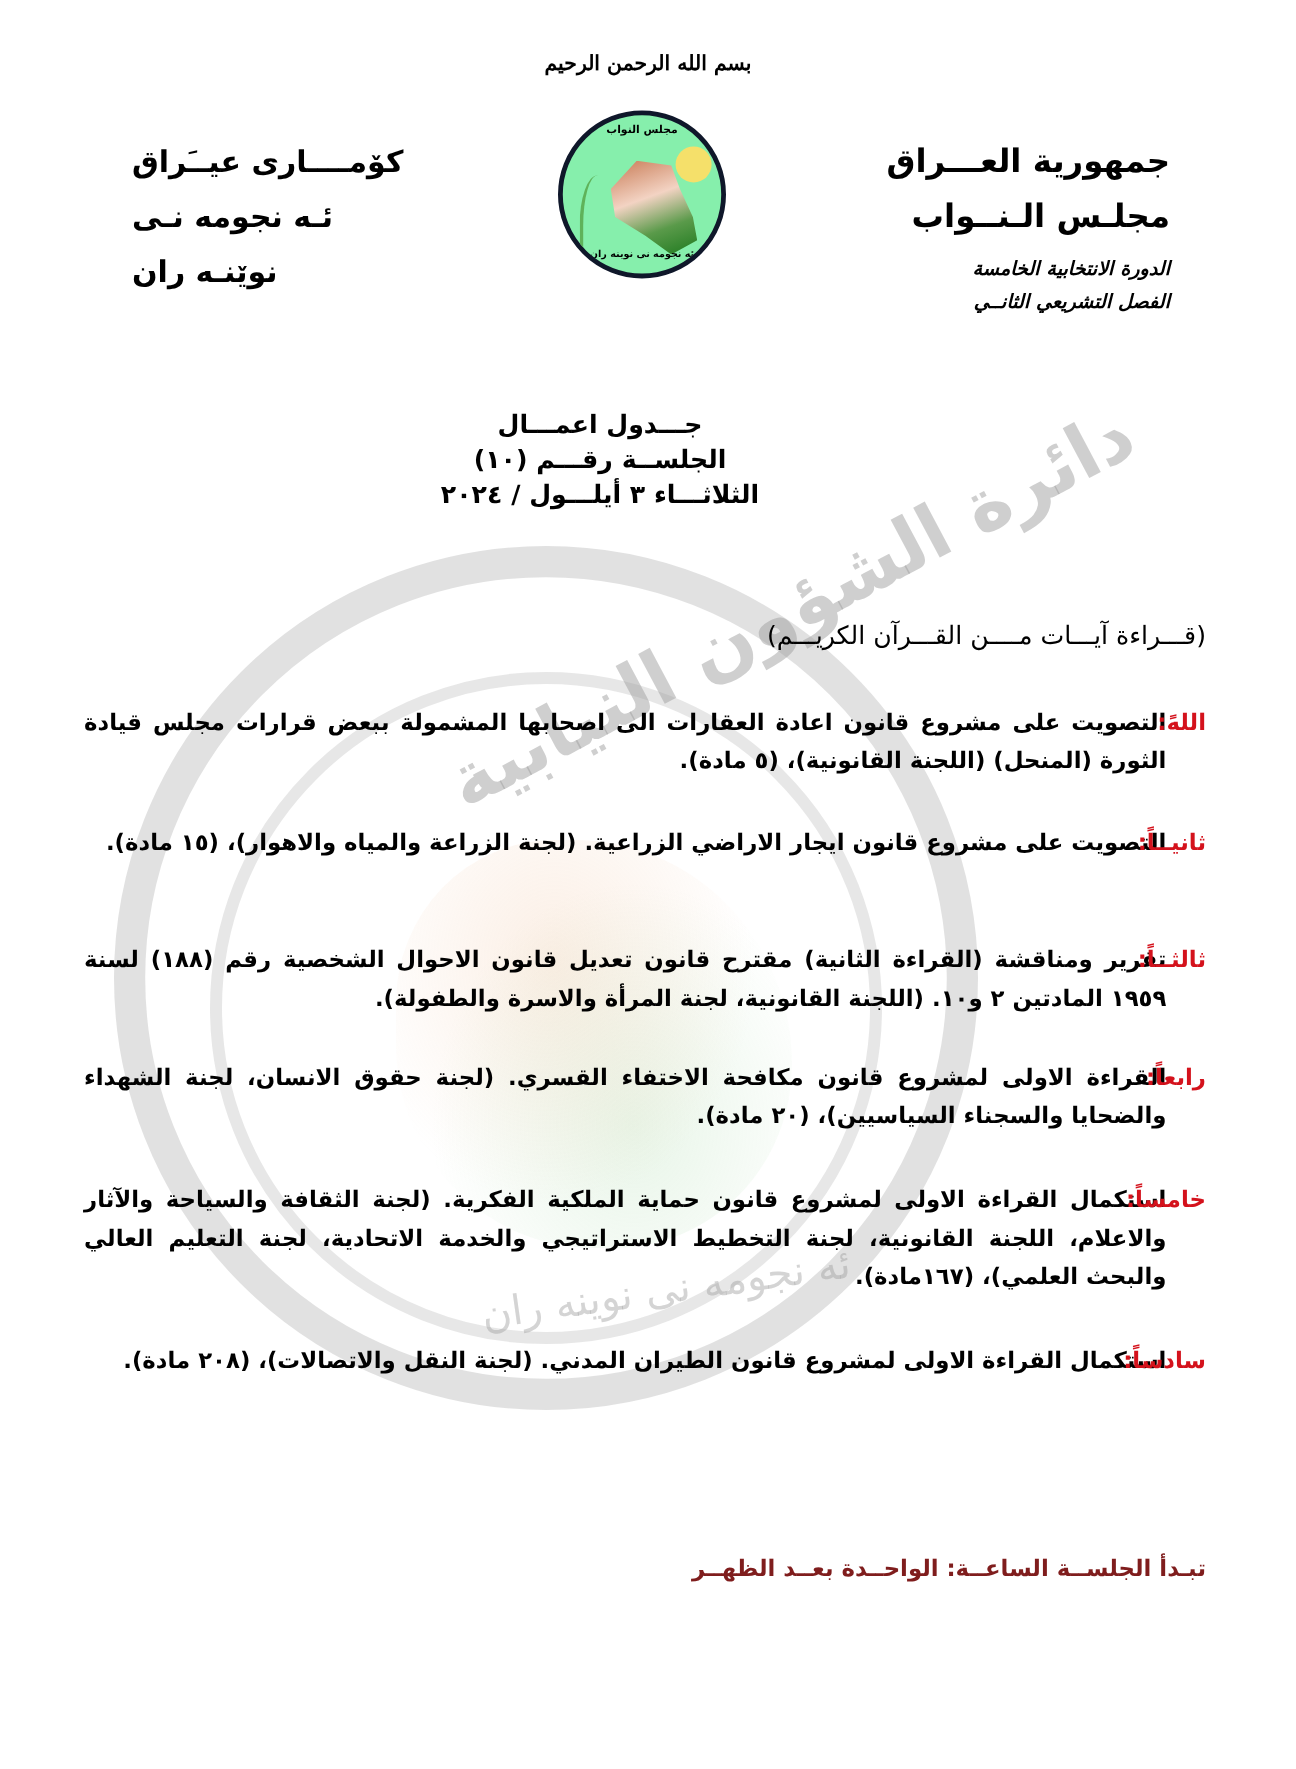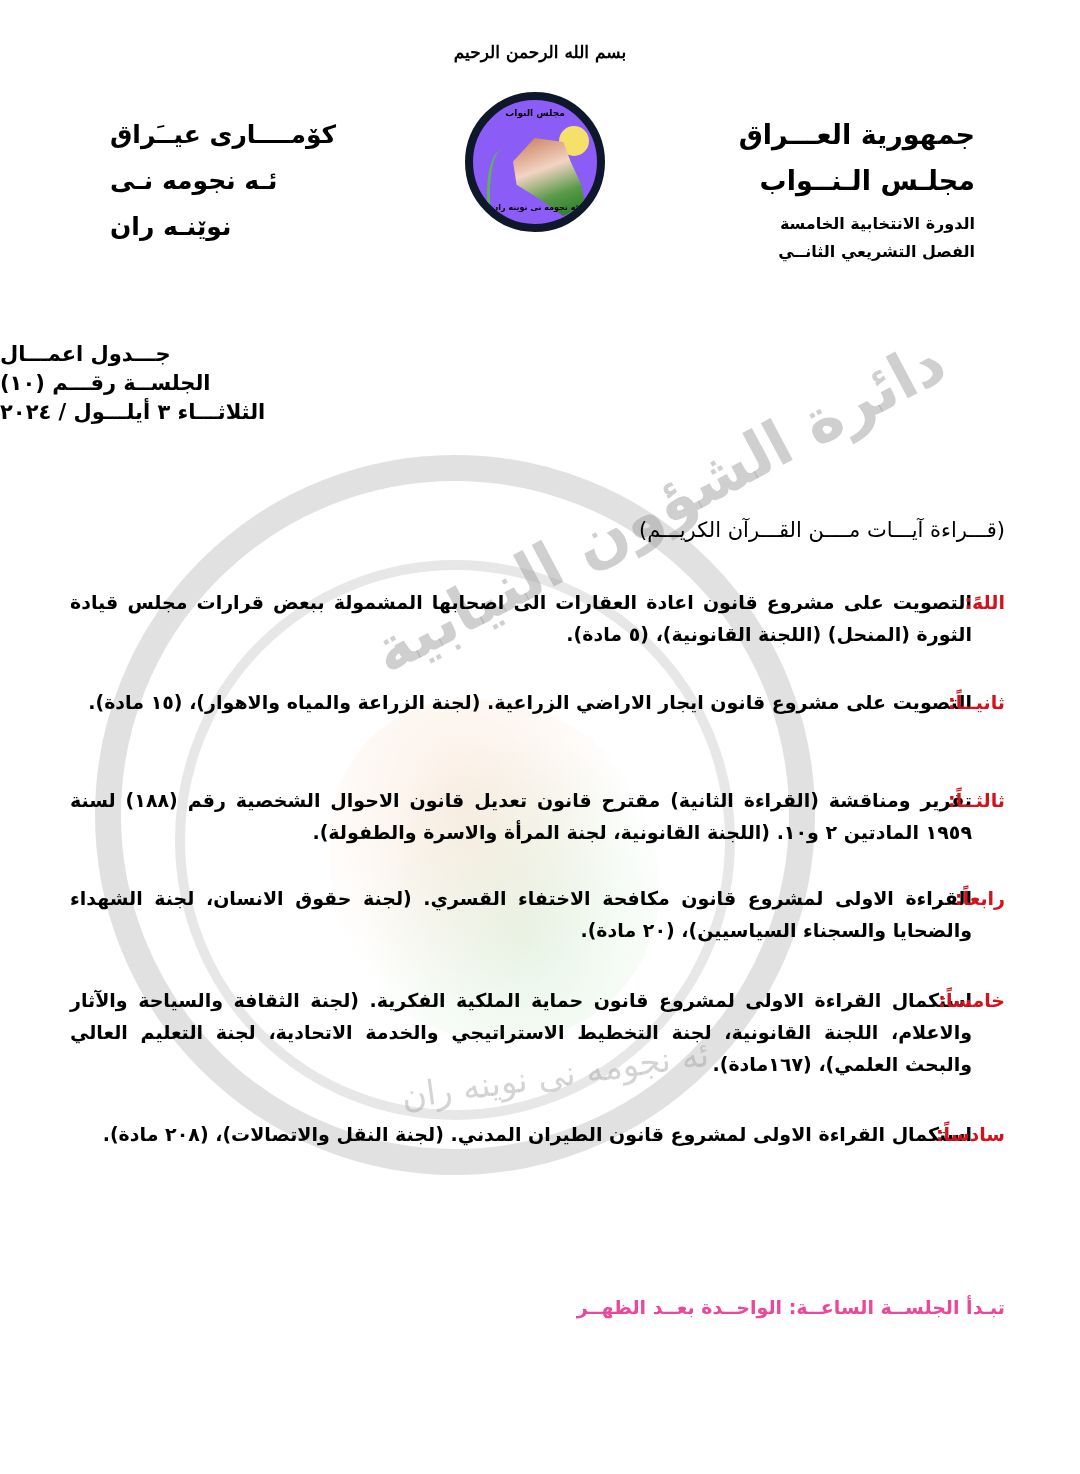--- a/index.html
+++ b/index.html
@@ -30,43 +30,43 @@
     .wm-text2 {
       position: absolute; color: rgba(160,160,160,0.45); font-size: 34px;
       transform: rotate(-8deg); left: 400px; top: 1055px; white-space: nowrap;
     }
     .bismillah {
       position: absolute; top: 42px; left: 0; width: 1080px; text-align: center;
       font-family: "DejaVu Serif", serif; font-size: 17px; font-weight: bold;
     }
     .logo {
       position: absolute; left: 465px; top: 92px; width: 140px; height: 140px; border-radius: 50%;
-      border: 8px solid #0f172a; box-sizing: border-box; overflow: hidden; background: #8b5cf6;
+      border: 4px solid #0f172a; box-sizing: border-box; overflow: hidden; background: #86efac;
     }
     .logo-map {
       position: absolute; left: 40px; top: 38px; width: 72px; height: 78px;
       background: linear-gradient(160deg, #c87a54 0%, #f3d3c3 40%, #5a9a4a 70%, #1f7a1f 100%);
       clip-path: polygon(30% 0, 70% 5%, 80% 30%, 95% 60%, 100% 85%, 70% 100%, 40% 80%, 5% 60%, 0 30%);
     }
     .logo-sun { position: absolute; right: 8px; top: 26px; width: 30px; height: 30px; border-radius: 50%; background: #f5e06a; }
     .logo-palm { position: absolute; left: 14px; top: 50px; width: 22px; height: 70px; border-left: 3px solid #5fb25a; border-radius: 60% 0 0 0; }
     .logo-top { position: absolute; top: 8px; width: 100%; text-align: center; font-size: 9px; font-weight: bold; }
     .logo-bottom { position: absolute; bottom: 12px; width: 100%; text-align: center; font-size: 8px; font-weight: bold; }
     .hdr-right { position: absolute; right: 105px; top: 112px; text-align: right; }
     .hdr-right .big { font-size: 27px; font-weight: bold; line-height: 46px; letter-spacing: 1px; }
-    .hdr-right .sub { font-size: 16px; font-weight: bold; line-height: 28px; margin-top: 6px; }
+    .hdr-right .sub { font-size: 16px; font-weight: bold; line-height: 28px; margin-top: 6px; font-style: italic; }
     .hdr-left { position: absolute; left: 110px; top: 112px; text-align: left; width: 240px; }
     .hdr-left .big { font-size: 25px; font-weight: bold; line-height: 46px; }
-    .title-block { position: absolute; left: 0; width: 1000px; top: 340px; text-align: left; }
+    .title-block { position: absolute; left: 0; width: 1000px; top: 340px; text-align: center; }
     .title-block div { font-size: 21px; font-weight: bold; line-height: 29px; }
     .quran { position: absolute; right: 75px; top: 518px; font-size: 21px; font-weight: normal; }
     .item { position: absolute; right: 75px; width: 935px; font-size: 19px; font-weight: bold; line-height: 32px; }
     .item .label { color: #d4121c; position: absolute; right: 0; top: 0; }
     .item .body { margin-right: 33px; text-align: justify; }
-    .footer { position: absolute; right: 75px; top: 1296px; color: #ec4899; font-size: 19px; font-weight: bold; }
+    .footer { position: absolute; right: 75px; top: 1296px; color: #7f1d1d; font-size: 19px; font-weight: bold; }
   </style>
 </head>
 <body>
 
 <div class="watermark"></div>
 <div class="watermark-inner"></div>
 <div class="wm-map"></div>
 <div class="wm-text rtl">دائرة الشؤون النيابية</div>
 <div class="wm-text2 rtl">ئه نجومه نى نوينه ران</div>
 

